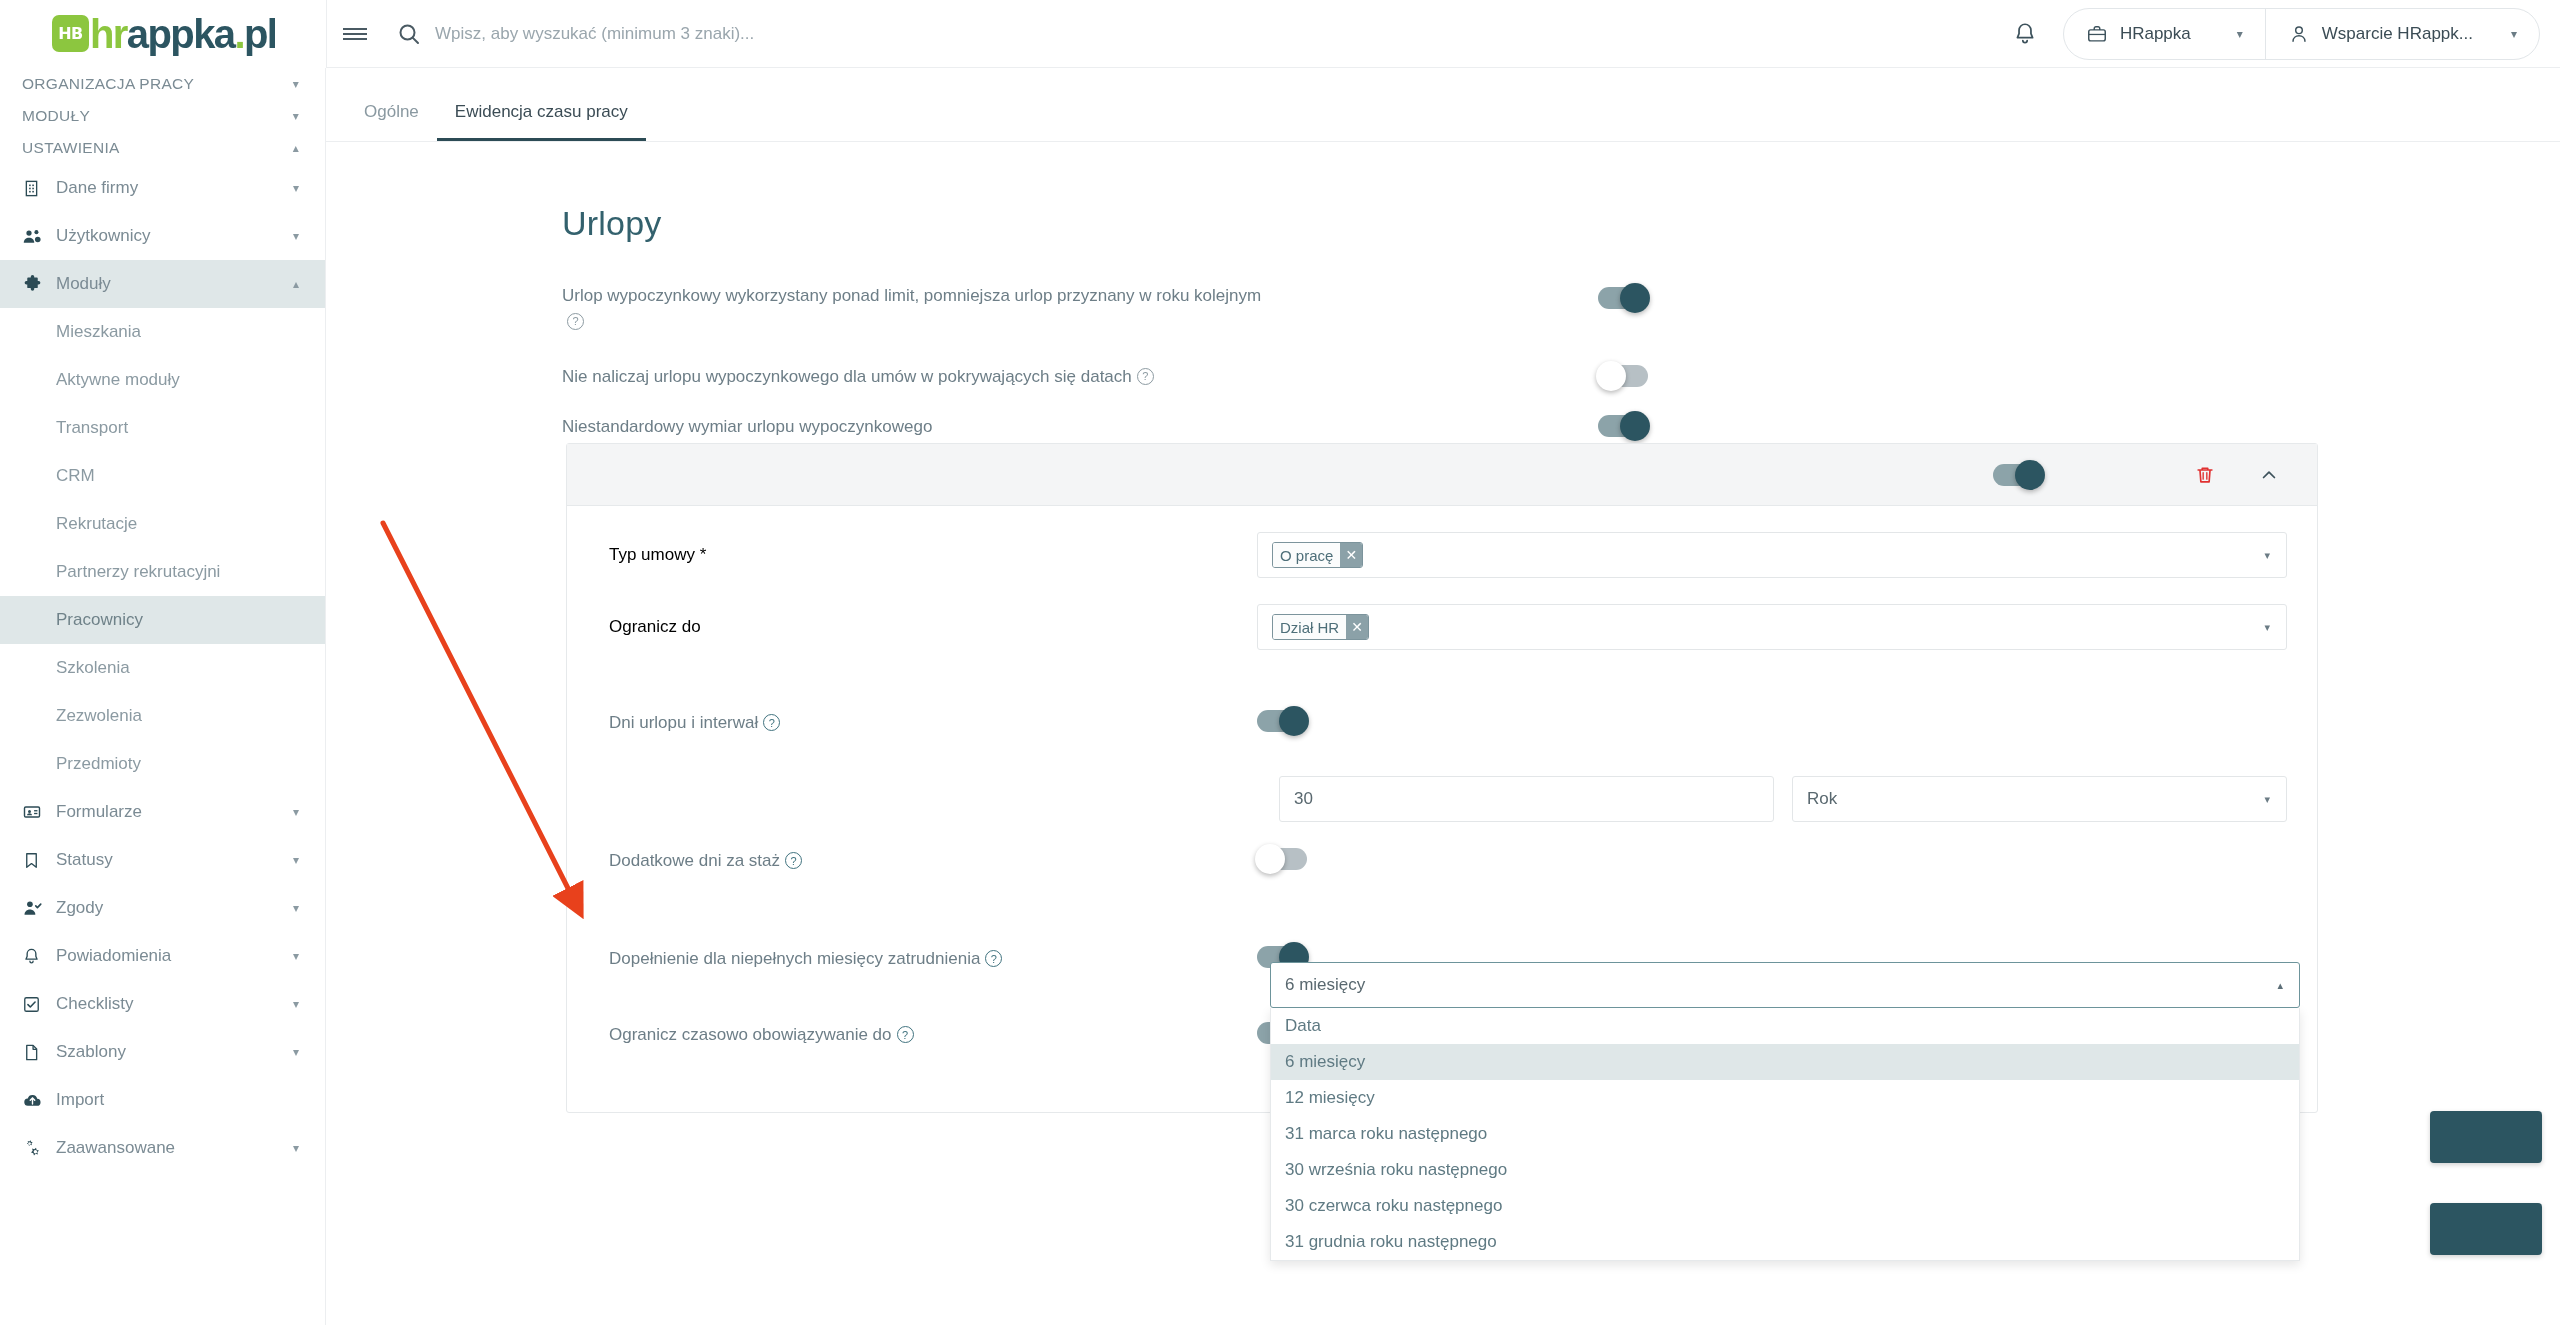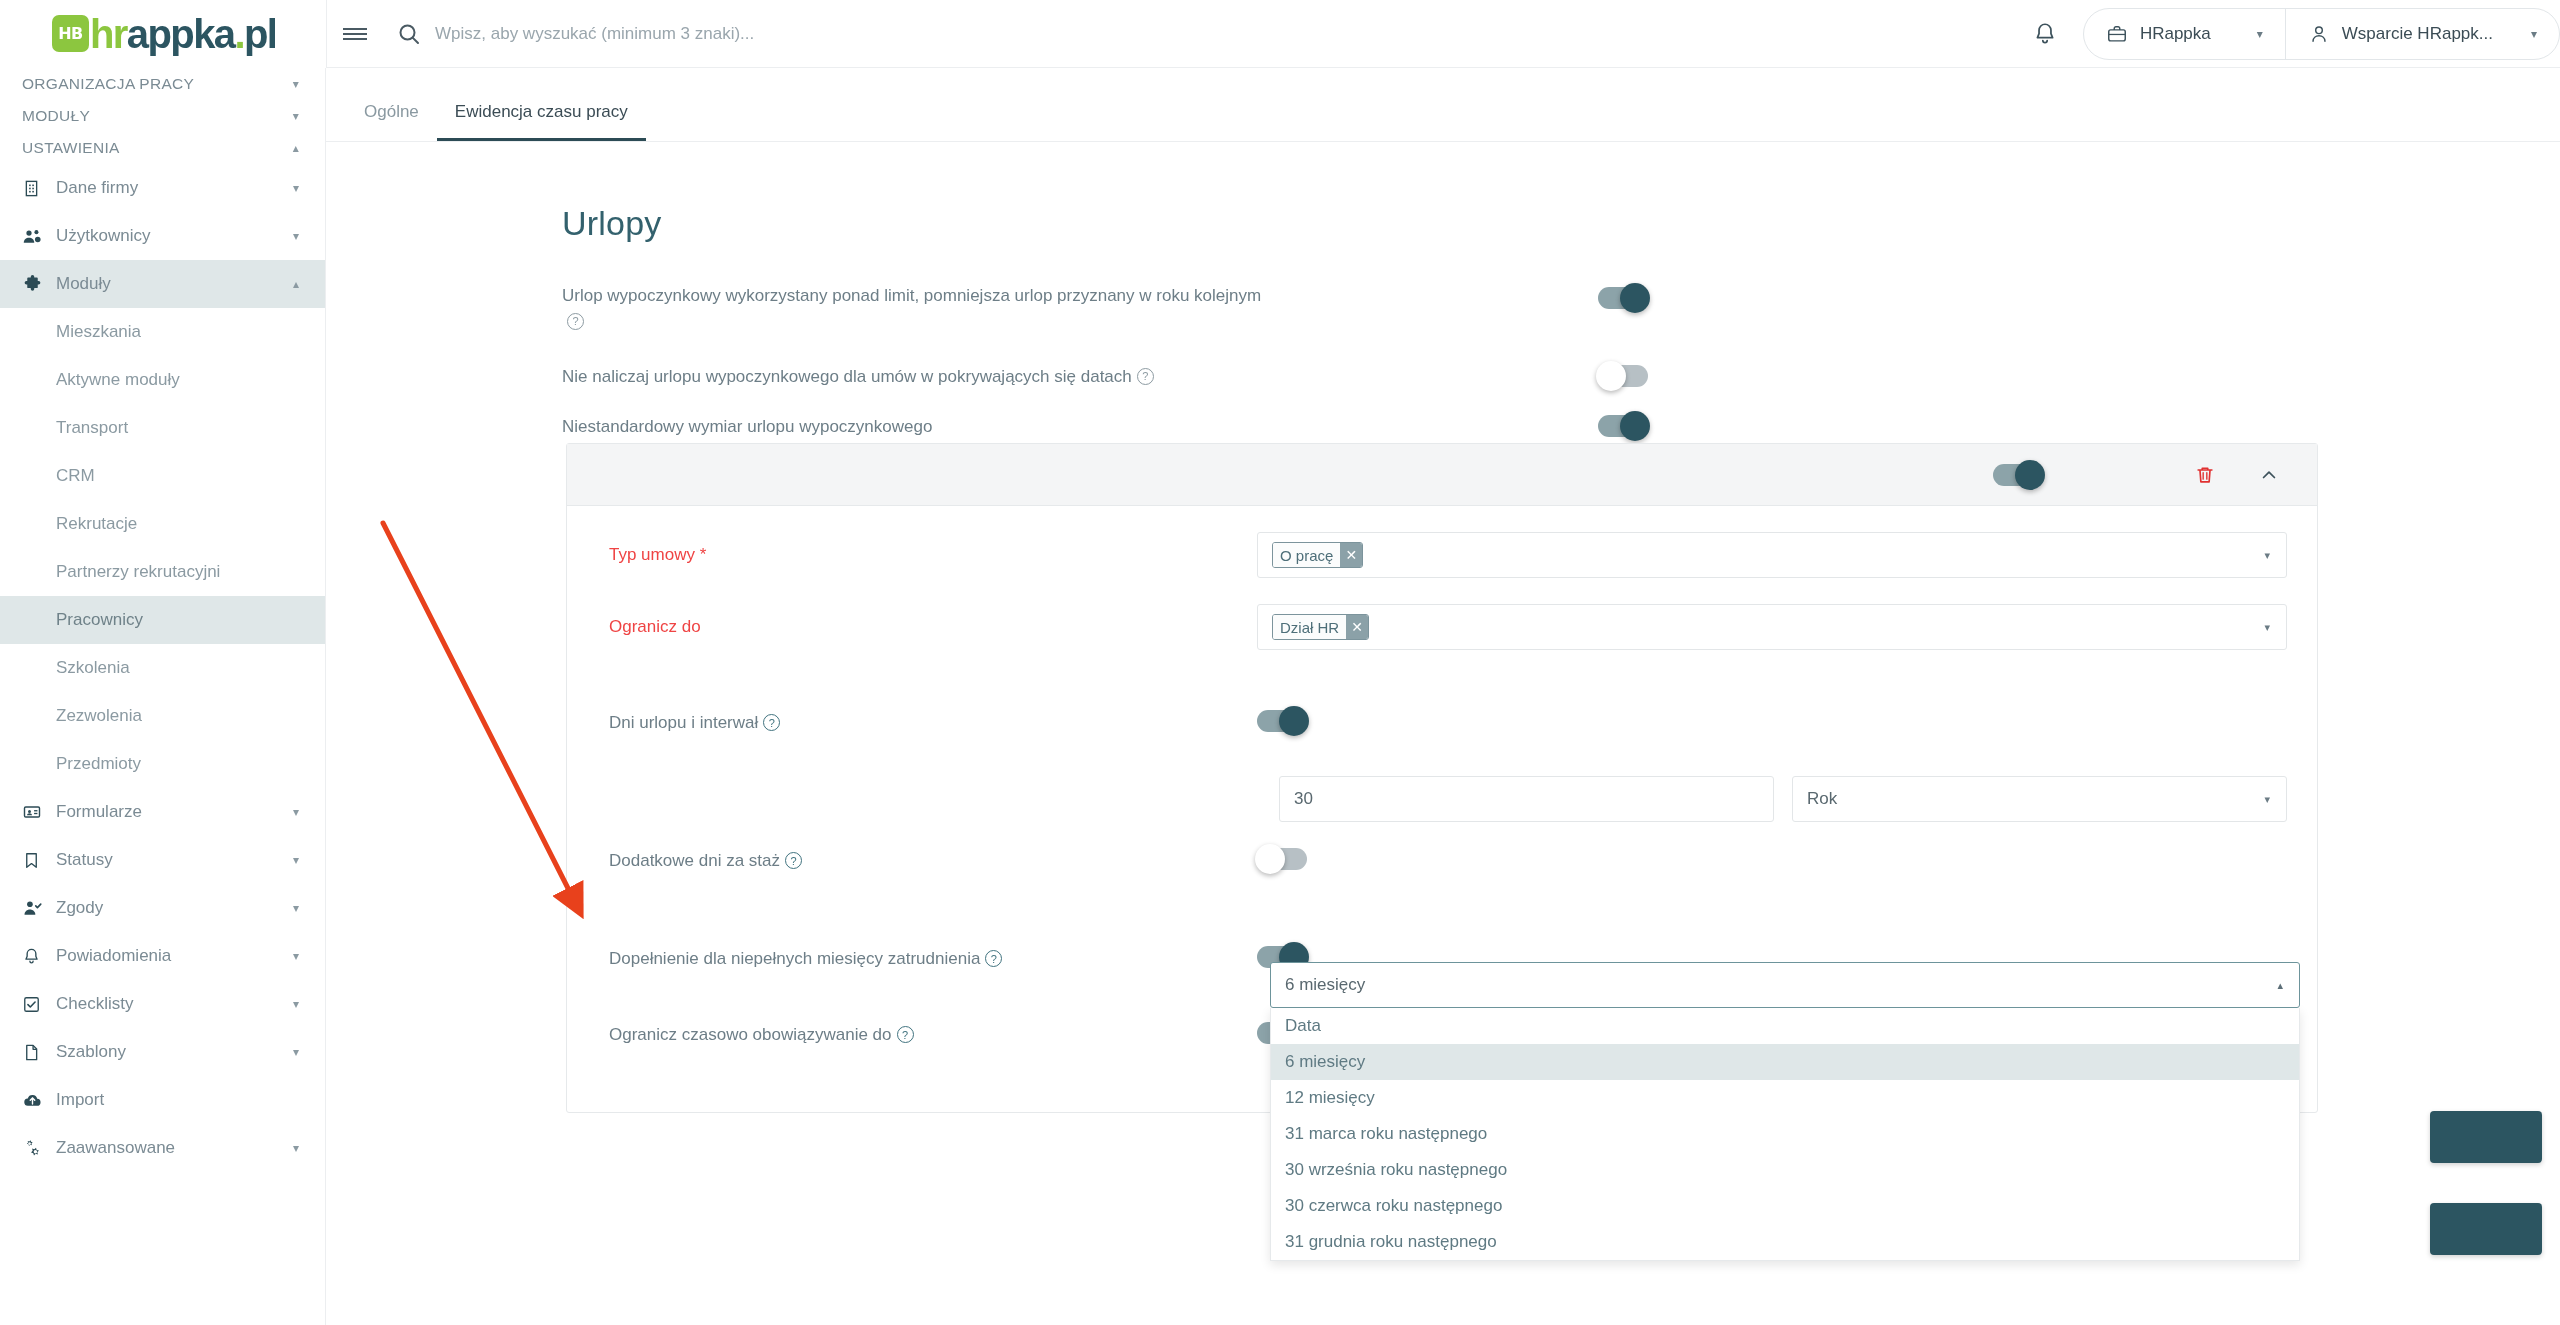--- a/index.html
+++ b/index.html
@@ -54,21 +54,21 @@
     flex: 1; display: flex; align-items: center; height: 68px;
     padding-left: 14px;
   }
   .search-input {
     flex: 1; border: none; outline: none; font-size: 17px;
     color: #9aa6ad; font-family: "Liberation Sans", sans-serif;
     background: transparent; padding-left: 14px; margin-right: 400px;
   }
   .search-input::placeholder { color: #9aa6ad; }
 
-  .topbar-right { display: flex; align-items: flex-start; gap: 4px; }
+  .topbar-right { display: flex; align-items: flex-start; padding-right: 20px; gap: 4px; }
   .bell-btn {
     width: 52px; height: 52px; display: flex; align-items: center;
     justify-content: center; cursor: pointer;
   }
   .pill-group {
     display: flex; align-items: center; border: 1px solid #e2e6e9;
     border-radius: 26px; height: 52px; margin-left: 8px; background: #fff;
   }
   .pill-item {
     display: flex; align-items: center; gap: 12px; padding: 0 22px;
@@ -185,21 +185,21 @@
     margin-right: 20px;
   }
   .collapse-btn {
     width: 44px; height: 44px; display: flex; align-items: center;
     justify-content: center; cursor: pointer; color: #3d525c; font-size: 15px;
   }
   .panel-body { padding: 26px 20px 40px 20px; position: relative; min-height: 500px; }
 
   .frow { display: flex; align-items: flex-start; min-height: 60px; }
   .flabel {
-    width: 670px; flex: 0 0 670px; font-size: 17px; color: #ef4444;
+    width: 670px; flex: 0 0 670px; font-size: 17px; color: #000000;
     padding-top: 13px; padding-left: 22px;
   }
   .fcontrol { flex: 1; display: flex; gap: 18px; padding-right: 10px; }
 
   .ffield {
     border: 1px solid #e3e6e8; border-radius: 3px; height: 46px;
     background: #fff; display: flex; align-items: center;
     padding: 0 14px; font-size: 17px; color: #59686f; position: relative;
   }
   .ffield.grow { flex: 1; }

